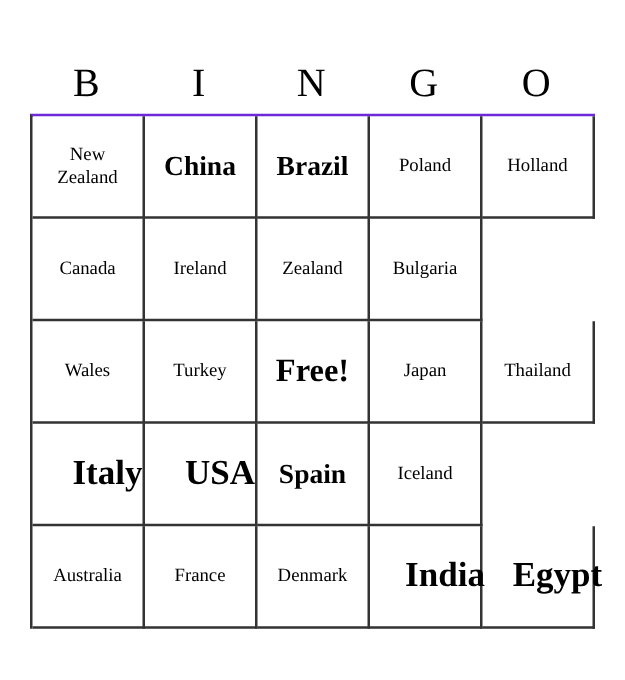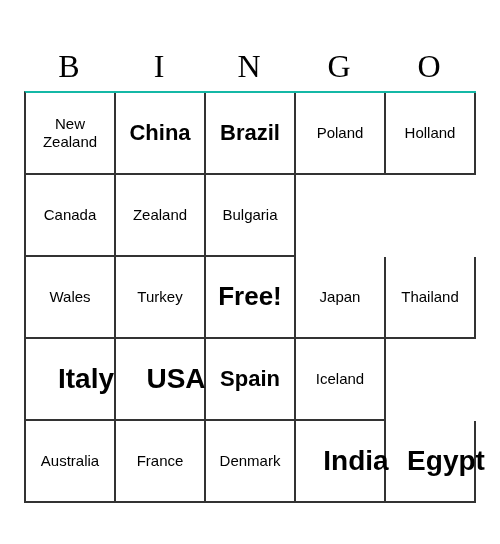--- a/index.html
+++ b/index.html
@@ -35,22 +35,23 @@
       align-items: center;
       justify-content: center;
       font-size: 32px;
       font-weight: normal;
       font-family: serif;
     }
 
     .bingo-grid {
       display: flex;
       flex-direction: column;
-      border-top: 2px solid #14b8a6;
+      border-top: 2px solid #6d28d9;
       border-left: 2px solid #333;
+      font-family: Liberation Serif, serif;
     }
 
     .bingo-row {
       display: flex;
     }
 
     .bingo-cell {
       width: 90px;
       height: 82px;
       border-right: 2px solid #333;
@@ -111,20 +112,23 @@
         </div>
         <div class="bingo-cell">
           <span class="cell-text">Holland</span>
         </div>
       </div>
       <div class="bingo-row">
         <div class="bingo-cell">
           <span class="cell-text">Canada</span>
         </div>
         <div class="bingo-cell">
+          <span class="cell-text">Ireland</span>
+        </div>
+        <div class="bingo-cell">
           <span class="cell-text">Zealand</span>
         </div>
         <div class="bingo-cell">
           <span class="cell-text">Bulgaria</span>
         </div>
       </div>
       <div class="bingo-row">
         <div class="bingo-cell">
           <span class="cell-text">Wales</span>
         </div>

